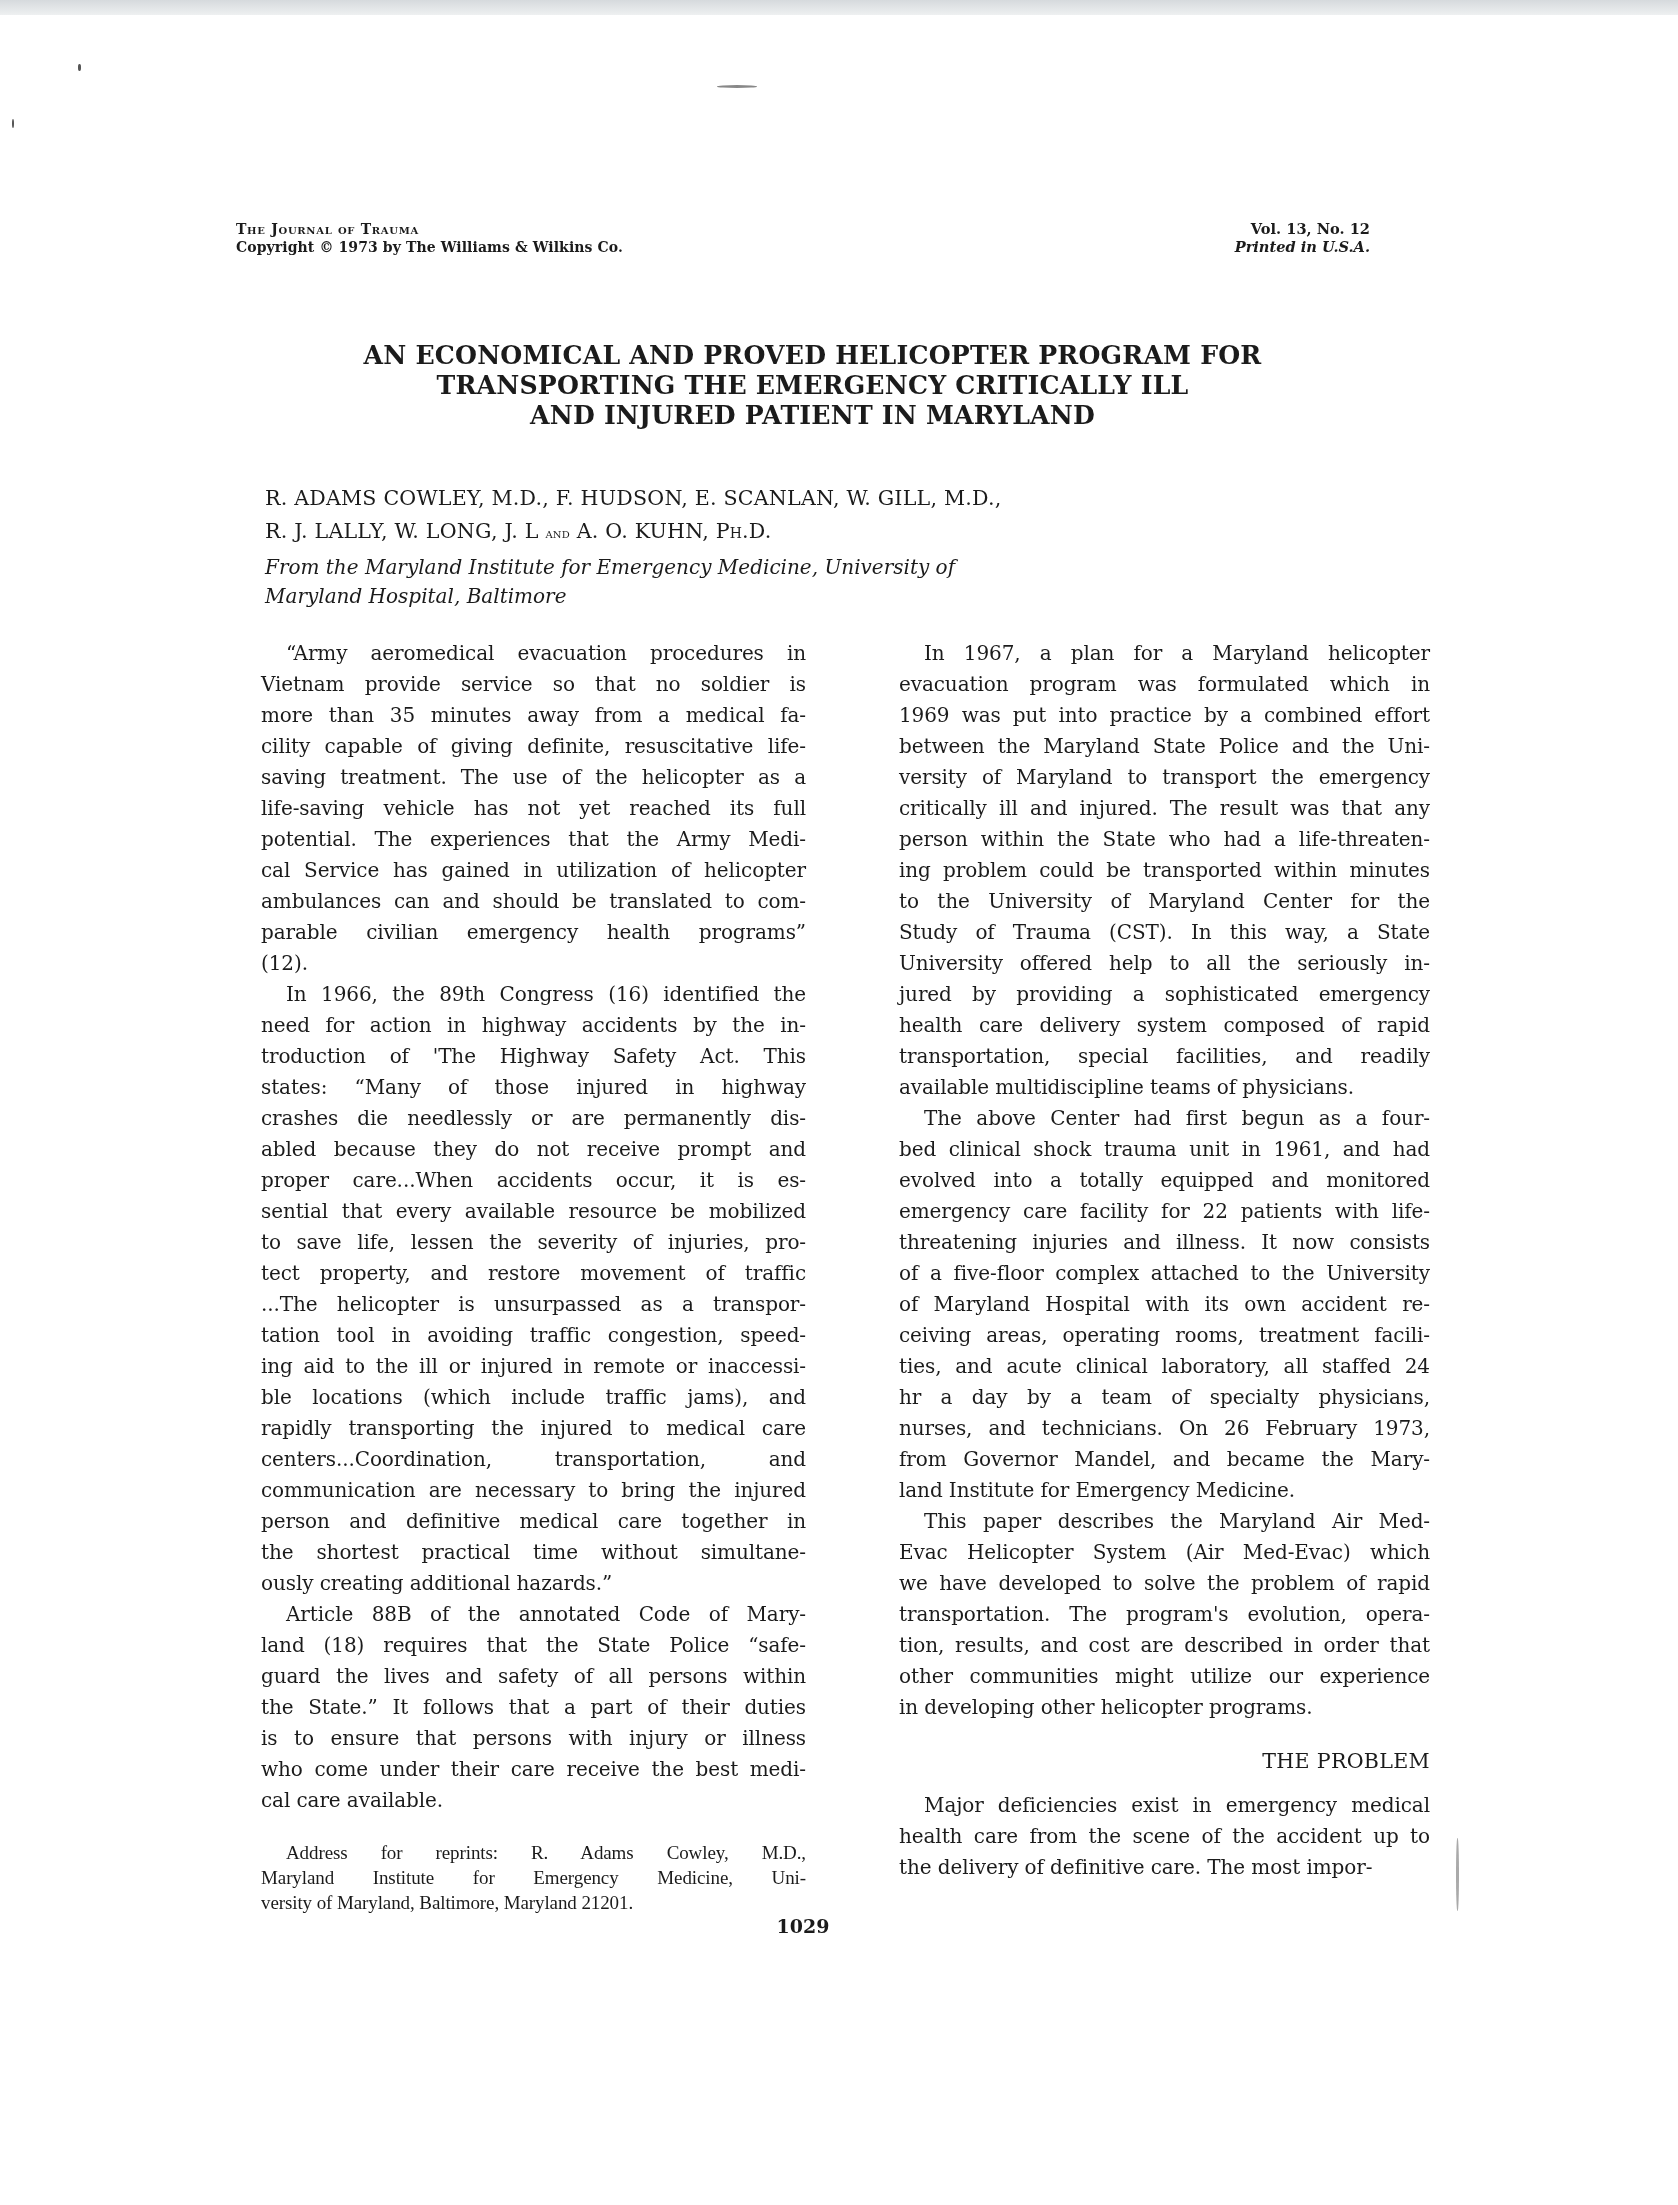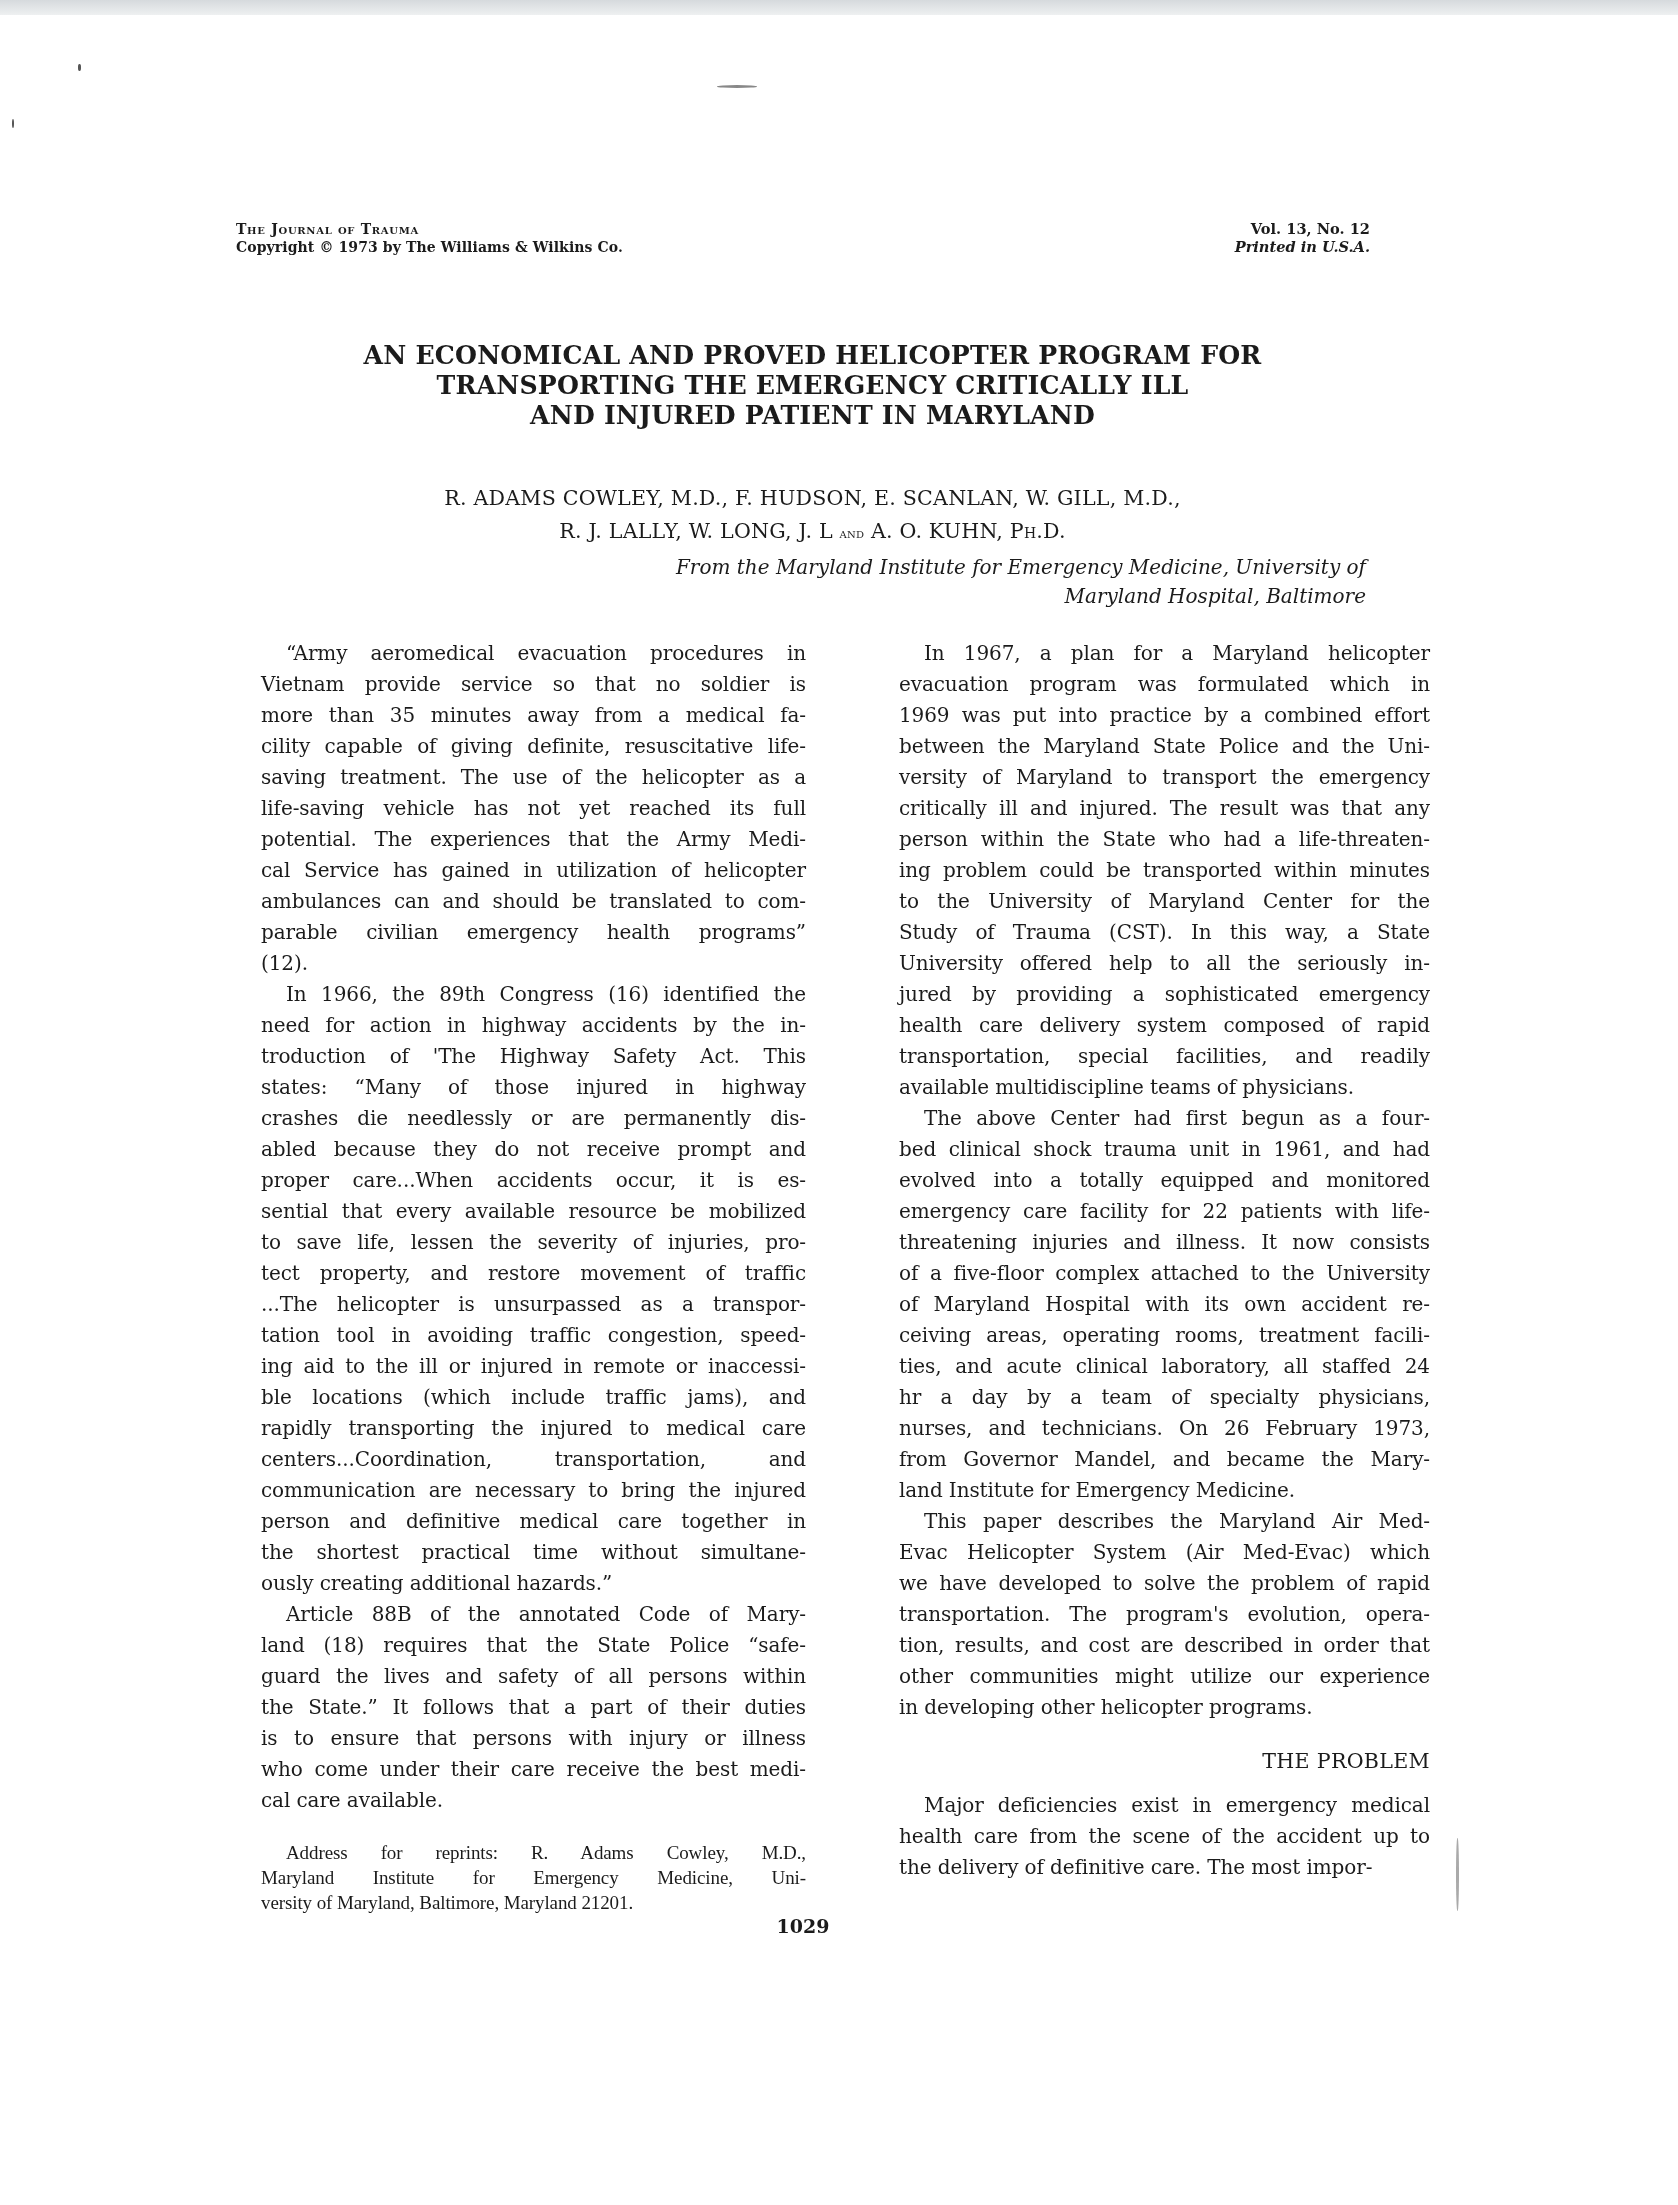--- a/index.html
+++ b/index.html
@@ -9,24 +9,24 @@
     .page { position: absolute; left: 0; top: 0; width: 1678px; height: 2205px; color: #1b1b1b; font-family: "DejaVu Serif", "Liberation Serif", serif; }
 
     .hdr-left { position: absolute; left: 236px; top: 220px; font-size: 14px; line-height: 18px; font-weight: bold; font-family: "DejaVu Serif", serif; letter-spacing: 0.1px; }
     .hdr-left .journal { font-variant: small-caps; letter-spacing: 0.7px; }
     .hdr-right { position: absolute; left: 1128px; width: 242px; top: 220px; font-size: 14.6px; line-height: 18px; font-weight: bold; text-align: right; font-family: "DejaVu Serif", serif; }
     .hdr-right .printed { font-style: italic; }
 
     .title { position: absolute; left: 265px; width: 1095px; top: 340px; text-align: center; font-family: "DejaVu Serif", serif; font-weight: bold; font-size: 26.5px; line-height: 30px; letter-spacing: 0.2px; transform: scaleX(0.95); transform-origin: center top; }
     .title div { white-space: nowrap; }
 
-    .authors { position: absolute; left: 265px; width: 1095px; top: 482px; text-align: center; font-family: "DejaVu Serif", serif; font-size: 20.6px; line-height: 32.5px; letter-spacing: 0.2px; }
+    .authors { position: absolute; left: 265px; width: 1095px; top: 482px; text-align: left; font-family: "DejaVu Serif", serif; font-size: 20.6px; line-height: 32.5px; letter-spacing: 0.2px; }
     .authors .and { font-size: 14.6px; font-variant: small-caps; }
     .authors .phd { font-variant: small-caps; }
-    .affil { position: absolute; left: 271px; width: 1095px; top: 553px; text-align: right; font-family: "DejaVu Serif", serif; font-style: italic; font-size: 20px; line-height: 29px; }
+    .affil { position: absolute; left: 265px; width: 1095px; top: 553px; text-align: left; font-family: "DejaVu Serif", serif; font-style: italic; font-size: 20px; line-height: 29px; }
 
     .col { position: absolute; font-family: "DejaVu Serif", serif; font-size: 20px; line-height: 31px; text-align: justify; letter-spacing: -0.1px; }
     .col.left { left: 261px; width: 545px; top: 638px; }
     .col.right { left: 899px; width: 531px; top: 638px; }
     .col .line { display: block; text-align: justify; text-align-last: justify; white-space: nowrap; }
     .col .line.last { text-align-last: left; }
     .col .ind { padding-left: 25px; }
     .spacer-addr { height: 24px; }
     .address { font-size: 19px; line-height: 25px; font-family: Liberation Serif, serif; }
     .section-head { text-align: right; font-size: 20.6px; letter-spacing: 0.3px; margin: 22.6px 0 13.3px 0; }

